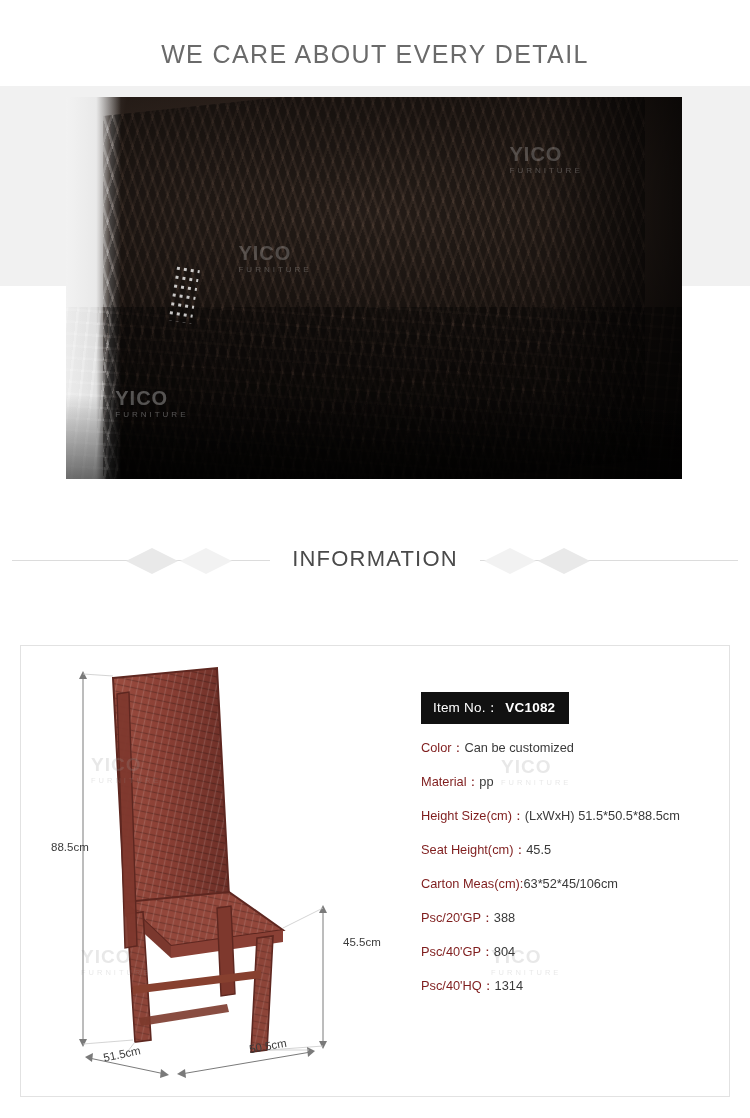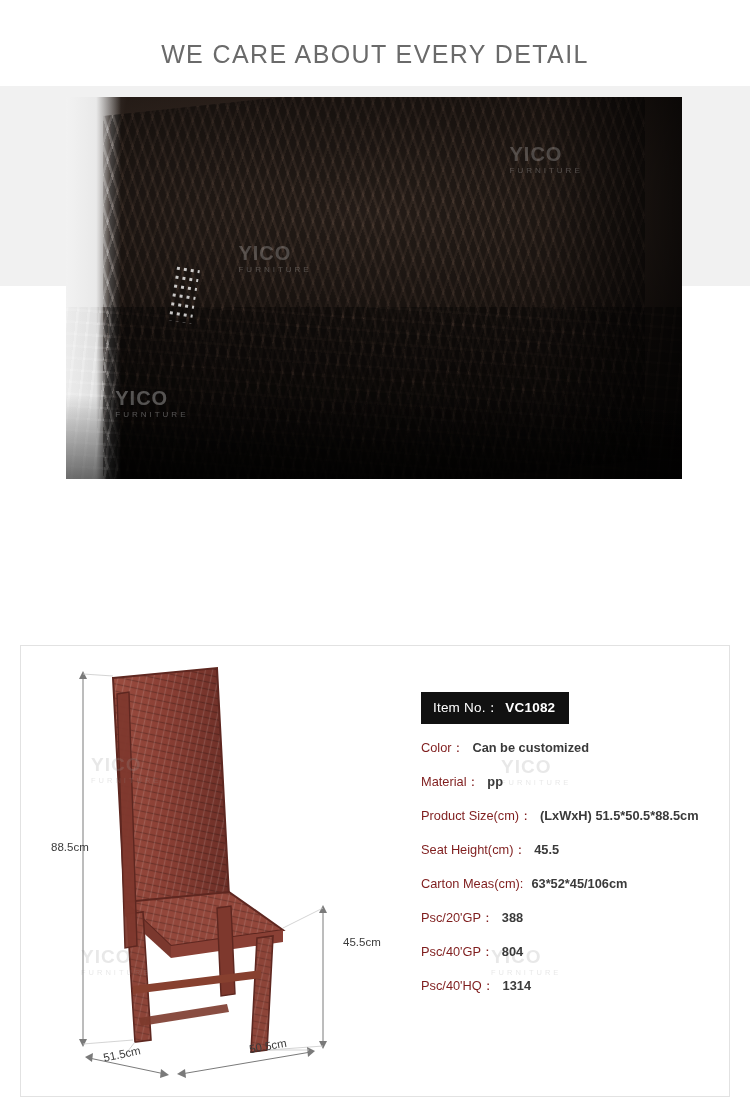--- a/index.html
+++ b/index.html
@@ -183,21 +183,21 @@
   }
   .item-no .val { font-weight: 700; margin-left: 6px; }
   .spec-row {
     font-size: 12.8px;
     color: #3a3a3a;
     margin: 0 0 18px 0;
     line-height: 1.25;
     white-space: nowrap;
   }
   .spec-row .k { color: #7f1d1d; }
-  .spec-row .v { color: #3a3a3a; margin-left: 8px; font-weight: bold; }
+  .spec-row .v { color: #3a3a3a; margin-left: 0; }
 
   .card-wm {
     position: absolute;
     color: rgba(150,150,150,.22);
     font-size: 19px;
     font-weight: 700;
     letter-spacing: 1px;
     white-space: nowrap;
     pointer-events: none;
   }
@@ -235,20 +235,29 @@
         <span>YICO</span>
         <span class="sub">FURNITURE</span>
       </div>
       <div class="photo-wm wm-c">
         <span>YICO</span>
         <span class="sub">FURNITURE</span>
       </div>
     </div>
   </div>
 
+  <div class="info-head">
+    <div class="info-rule left"></div>
+    <div class="info-rule right"></div>
+    <div class="diamond d1"></div>
+    <div class="diamond d2"></div>
+    <div class="diamond d3"></div>
+    <div class="diamond d4"></div>
+    <div class="info-title">INFORMATION</div>
+  </div>
 
   <div class="spec-card">
 
     <div class="spec-img">
       <svg width="360" height="450" viewBox="0 0 360 450">
         <defs>
           <linearGradient id="bodyg" x1="0" y1="0" x2="1" y2="0">
             <stop offset="0%" stop-color="#9b4d40"></stop>
             <stop offset="45%" stop-color="#8a3f34"></stop>
             <stop offset="100%" stop-color="#6d2f27"></stop>
@@ -338,21 +347,21 @@
         <span>Item No.：</span><span class="val">VC1082</span>
       </div>
 
       <div class="spec-row">
         <span class="k">Color：</span><span class="v">Can be customized</span>
       </div>
       <div class="spec-row">
         <span class="k">Material：</span><span class="v">pp</span>
       </div>
       <div class="spec-row">
-        <span class="k">Product Size(cm)：</span><span class="v">(LxWxH) 51.5*50.5*88.5cm</span>
+        <span class="k">Height Size(cm)：</span><span class="v">(LxWxH) 51.5*50.5*88.5cm</span>
       </div>
       <div class="spec-row">
         <span class="k">Seat Height(cm)：</span><span class="v">45.5</span>
       </div>
       <div class="spec-row">
         <span class="k">Carton Meas(cm):</span><span class="v">63*52*45/106cm</span>
       </div>
       <div class="spec-row">
         <span class="k">Psc/20'GP：</span><span class="v">388</span>
       </div>

